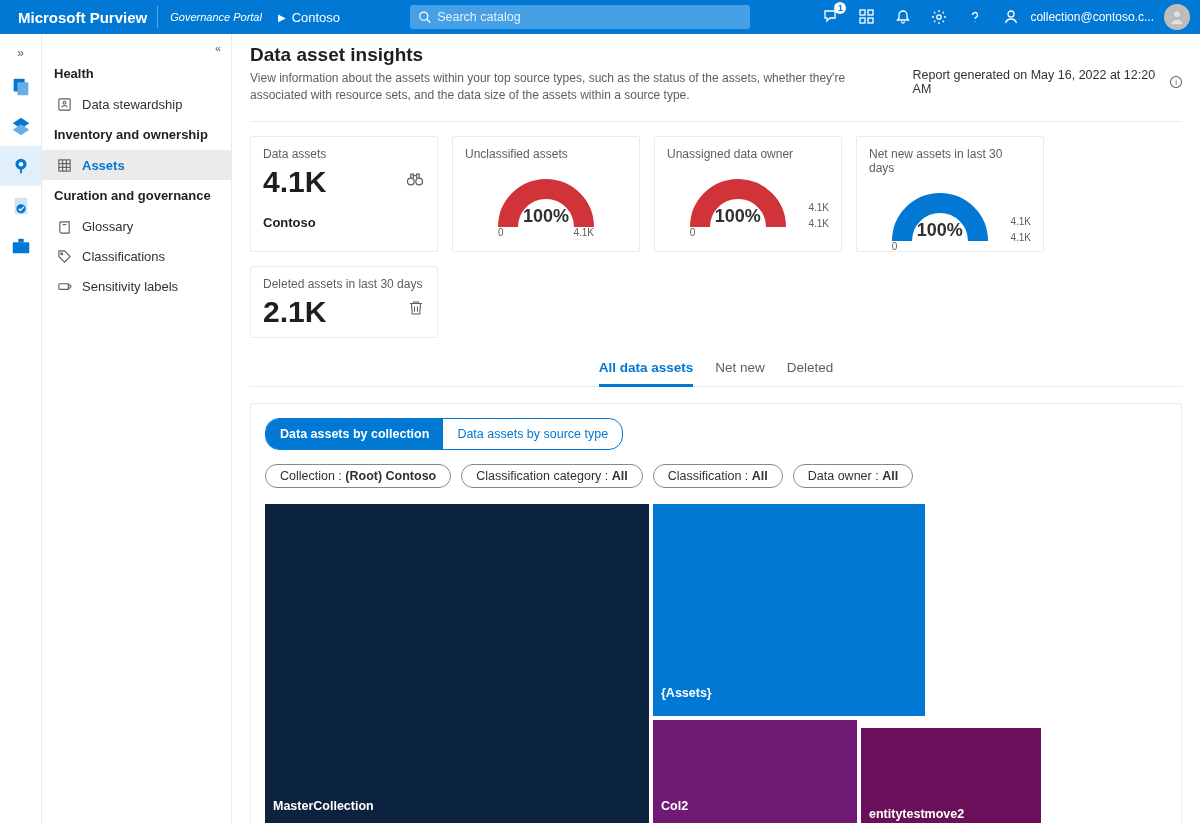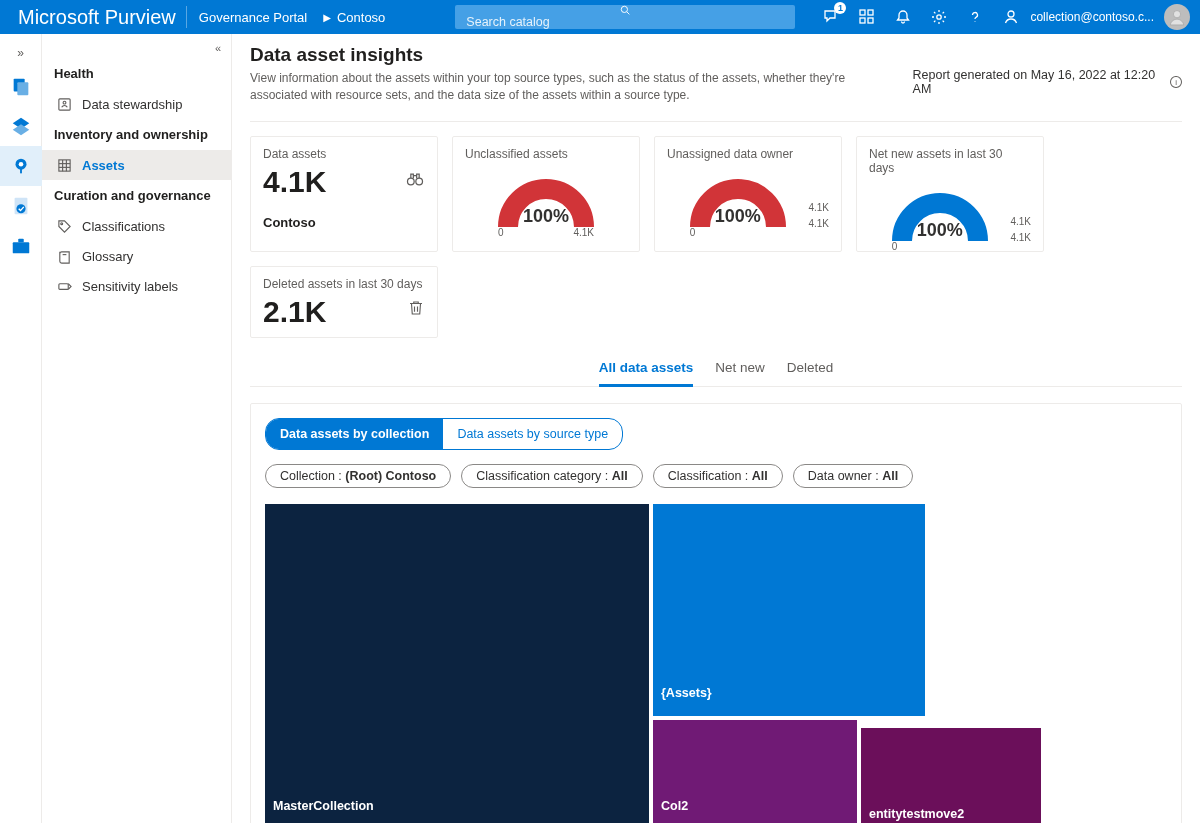--- a/index.html
+++ b/index.html
@@ -1,26 +1,26 @@
 <!DOCTYPE html>
 <html><head>
 <meta charset="utf-8">
 <style>
 * { box-sizing: border-box; margin: 0; padding: 0; }
 body { font-family: "Segoe UI", -apple-system, sans-serif; font-size: 13px; color: #323130; background: #fff; overflow: hidden; width: 1200px; height: 823px; }
 
 
 .header { height: 34px; background: #0078d4; display: flex; align-items: center; color: #fff; padding: 0 10px; }
-.brand { font-weight: 400; font-size: 20px; padding: 0 8px; }
+.brand { font-weight: 700; font-size: 15px; padding: 0 8px; }
 .divider-v { width: 1px; height: 22px; background: rgba(255,255,255,0.35); margin: 0 2px; }
-.portal-label { padding: 0 10px; font-size: 13px; }
+.portal-label { padding: 0 10px; font-size: 11px; font-style: italic; }
 .breadcrumb-caret { margin: 0 6px; font-size: 10px; }
 .crumb { font-size: 13px; }
 .search-wrap { margin-left: 70px; }
-.search { display: flex; align-items: center; background: #45a0e6; width: 340px; height: 24px; border-radius: 2px; padding: 0 8px; flex-direction: column; }
+.search { display: flex; align-items: center; background: #45a0e6; width: 340px; height: 24px; border-radius: 2px; padding: 0 8px; }
 .search input { background: transparent; border: none; outline: none; color: #fff; font-size: 12.5px; width: 100%; margin-left: 6px; }
 .search input::placeholder { color: #e6f2fb; }
 .header-spacer { flex: 1; }
 .hicons { display: flex; align-items: center; gap: 18px; }
 .hicon { position: relative; width: 18px; height: 18px; display: flex; align-items: center; justify-content: center; cursor: pointer; }
 .badge { position: absolute; top: -6px; right: -6px; background: #fff; color: #0078d4; border-radius: 50%; width: 12px; height: 12px; font-size: 9px; display: flex; align-items: center; justify-content: center; font-weight: 700; }
 .user-email { font-size: 12px; margin-left: 10px; }
 .avatar { width: 26px; height: 26px; border-radius: 50%; background: #bdbdbd; margin-left: 10px; display:flex; align-items:center; justify-content:center; }
 
 
@@ -213,34 +213,34 @@
               <line x1="6" y1="2" x2="6" y2="14"></line>
               <line x1="10" y1="2" x2="10" y2="14"></line>
             </svg>
           </span>
           <span>Assets</span>
         </div>
         <div class="sb-head">Curation and governance</div>
         <div class="sb-item">
           <span class="sb-ico">
             <svg width="15" height="15" viewBox="0 0 16 16" fill="none" stroke="currentColor" stroke-width="1.2">
+              <path d="M3 3v10a2 2 0 0 0 2 2h8V3H5a2 2 0 0 0-2 2z"></path>
+              <line x1="6" y1="6" x2="10" y2="6"></line>
+            </svg>
+          </span>
+          <span>Glossary</span>
+        </div>
+        <div class="sb-item">
+          <span class="sb-ico">
+            <svg width="15" height="15" viewBox="0 0 16 16" fill="none" stroke="currentColor" stroke-width="1.2">
               <path d="M2 2h6l6 6-6 6-6-6z"></path>
               <circle cx="5" cy="5" r="1"></circle>
             </svg>
           </span>
           <span>Classifications</span>
-        </div>
-        <div class="sb-item">
-          <span class="sb-ico">
-            <svg width="15" height="15" viewBox="0 0 16 16" fill="none" stroke="currentColor" stroke-width="1.2">
-              <path d="M3 3v10a2 2 0 0 0 2 2h8V3H5a2 2 0 0 0-2 2z"></path>
-              <line x1="6" y1="6" x2="10" y2="6"></line>
-            </svg>
-          </span>
-          <span>Glossary</span>
         </div>
         <div class="sb-item">
           <span class="sb-ico">
             <svg width="15" height="15" viewBox="0 0 16 16" fill="none" stroke="currentColor" stroke-width="1.2">
               <rect x="2" y="5" width="10" height="6" rx="1"></rect>
               <path d="M12 5l3 3-3 3"></path>
             </svg>
           </span>
           <span>Sensitivity labels</span>
         </div>

